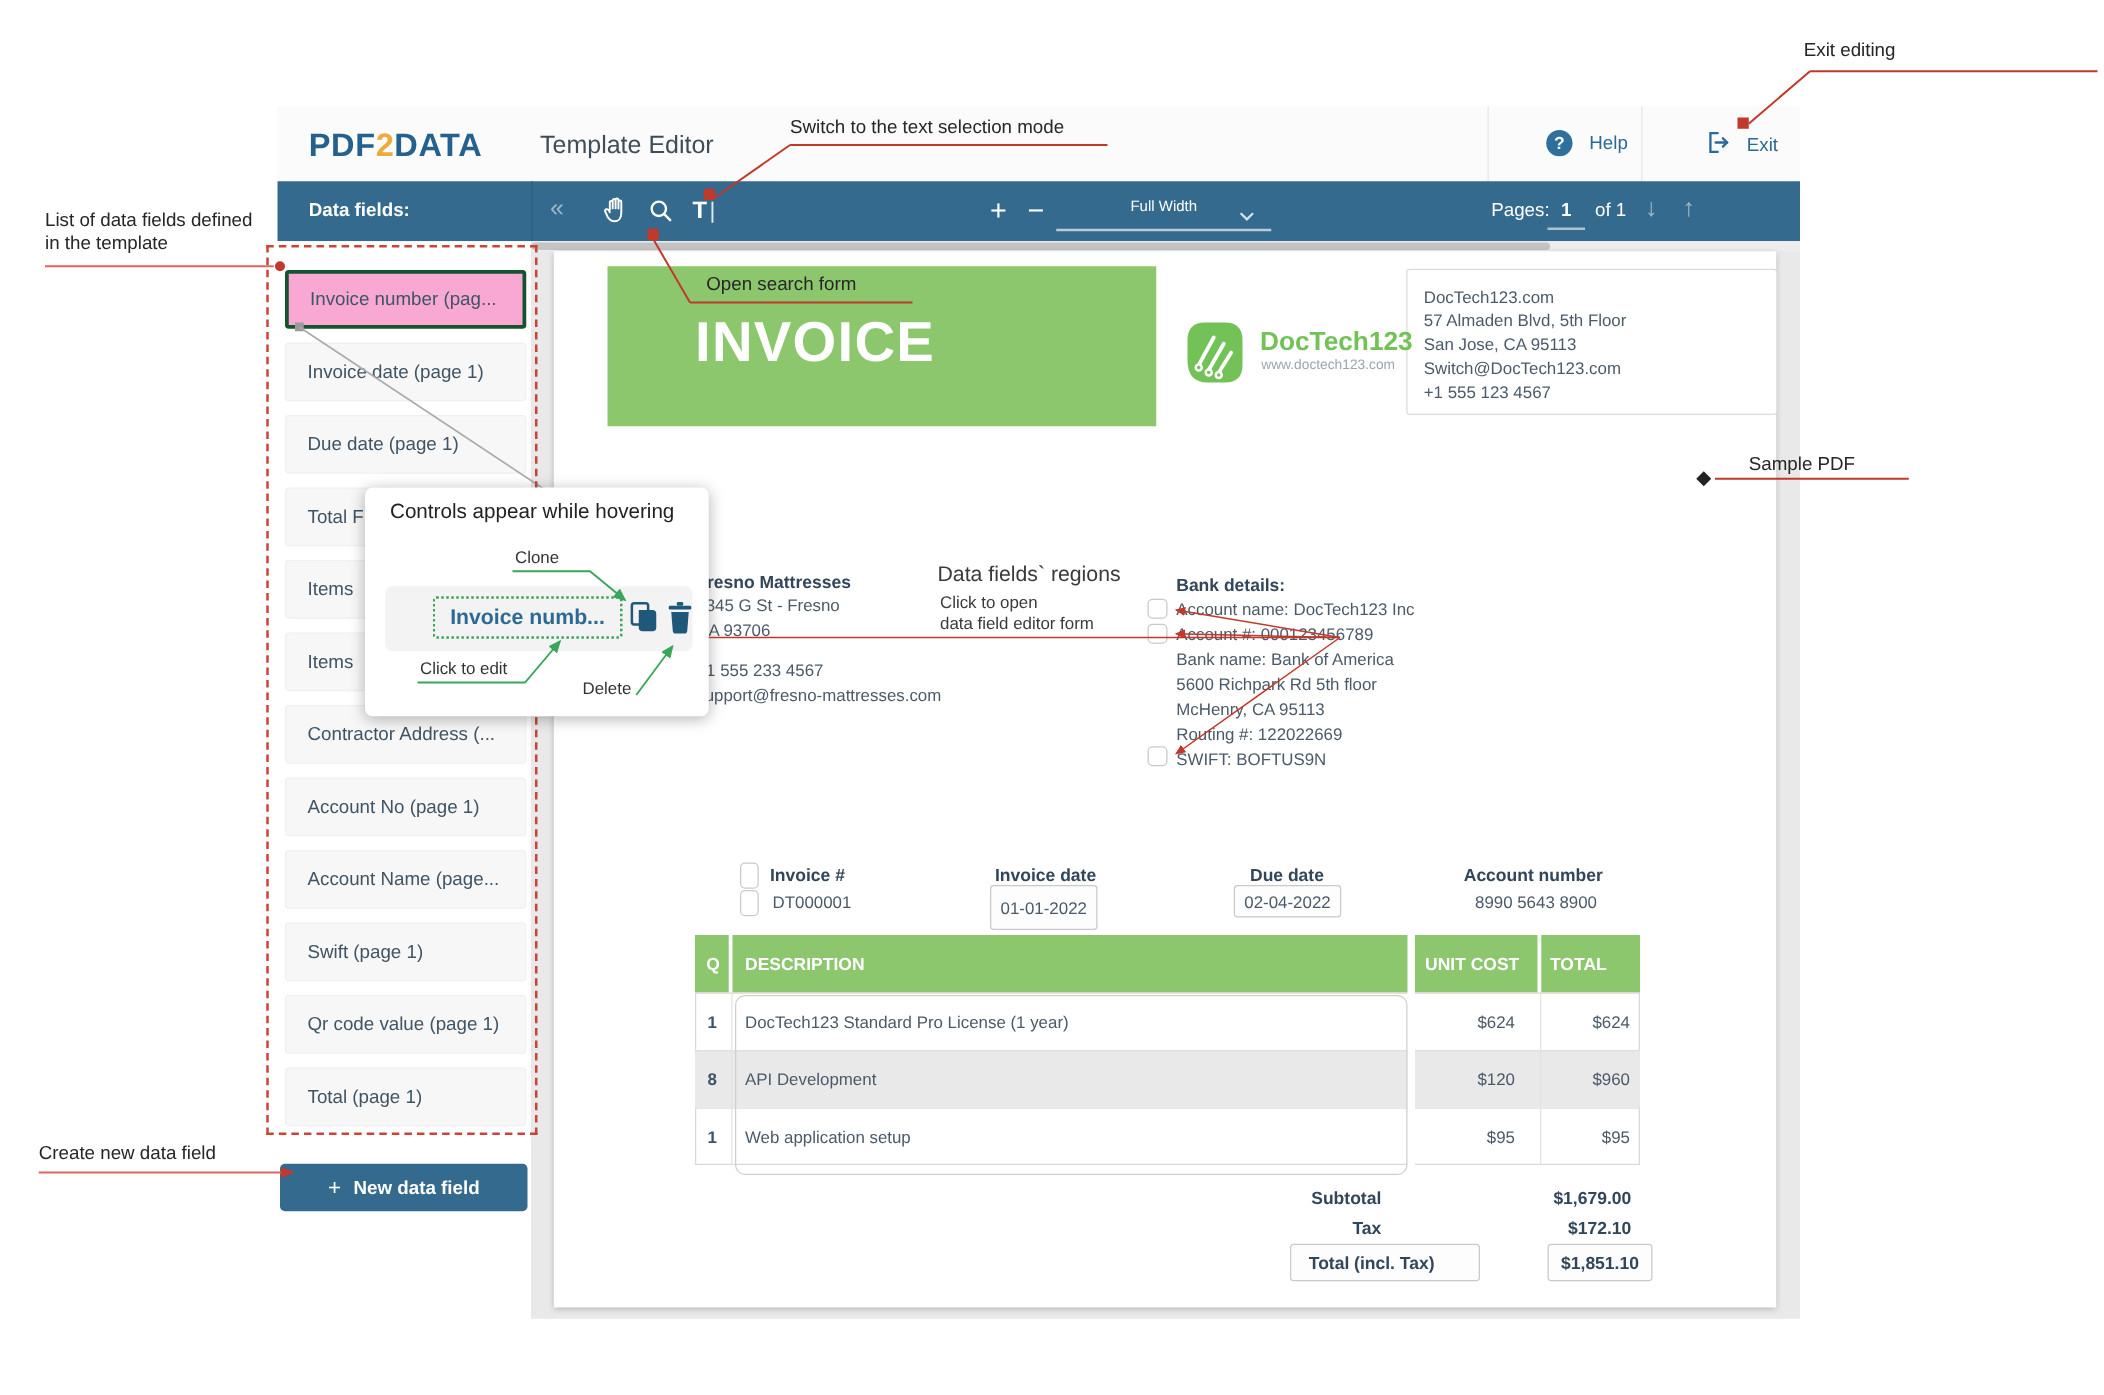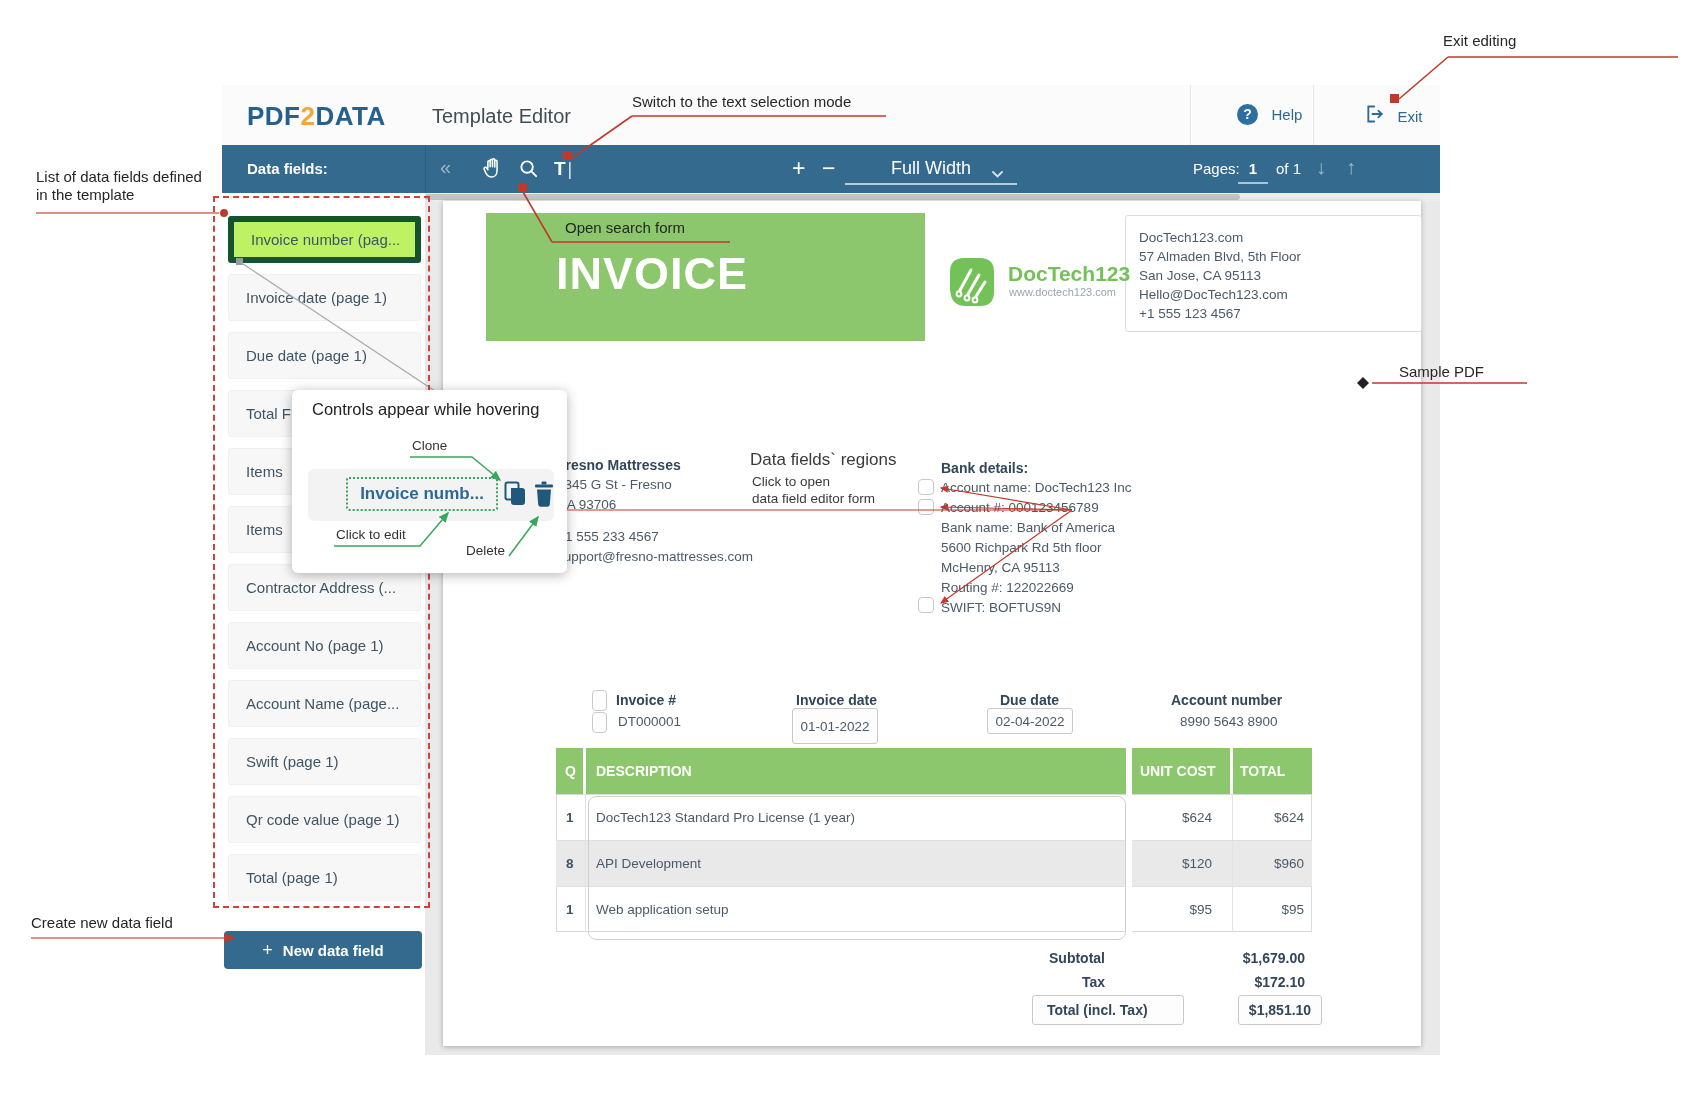--- a/index.html
+++ b/index.html
@@ -84,35 +84,35 @@
   <div class="t tbicon" style="left:518px;top:158px;z-index:2;"><svg width="21" height="21" viewBox="0 0 22 22" fill="none" stroke="#fff" stroke-width="2">
         <circle cx="9.5" cy="9.5" r="6"></circle>
         <path d="M14 14 L19 19" stroke-linecap="round"></path>
       </svg></div>
   <div class="t" style="left:554px;top:158px;z-index:2;cursor:pointer;">
     <span style="color:#fff;font-size:19px;font-weight:bold;">T</span><span style="color:#dfe9ef;font-size:18px;font-weight:normal;margin-left:2px;">|</span>
   </div>
   <div class="t tbicon" style="left:792px;top:155px;font-size:23px;z-index:2;">+</div>
   <div class="t tbicon" style="left:822px;top:155px;font-size:23px;z-index:2;">−</div>
   <div class="t" style="left:845px;top:155px;width:172px;height:28px;border-bottom:2px solid #b9cbd8;z-index:2;cursor:pointer;">
-    <span style="position:absolute;left:50%;transform:translateX(-50%);top:3px;color:#fff;font-size:18px;">Full Width</span>
+    <span style="position:absolute;left:50%;transform:translateX(-50%);top:3px;color:#fff;font-size:12px;">Full Width</span>
     <span style="position:absolute;right:14px;top:9px;"><svg width="11" height="7" viewBox="0 0 11 7" fill="none" stroke="#d7e2ea" stroke-width="1.8" stroke-linecap="round">
           <path d="M1 1 L5.5 5.5 L10 1"></path>
         </svg></span>
   </div>
   <div class="t tbtxt" style="left:1193px;top:160px;z-index:2;">Pages:</div>
   <div class="t" style="left:1238px;top:155px;width:30px;height:27px;border-bottom:2px solid rgba(255,255,255,.6);text-align:center;z-index:2;">
     <span style="color:#fff;font-size:15px;font-weight:bold;line-height:27px;">1</span>
   </div>
   <div class="t tbtxt" style="left:1276px;top:160px;z-index:2;">of 1</div>
   <div class="t" style="left:1316px;top:156px;font-size:20px;color:#9fb8c8;z-index:2;cursor:pointer;">↓</div>
   <div class="t" style="left:1346px;top:156px;font-size:20px;color:#9fb8c8;z-index:2;cursor:pointer;">↑</div>
 
   <div class="sidebar"></div>
-  <div class="sb-item" style="top:216px;background:#bef264;border:6px solid #14532d;">Invoice number (pag...</div>
+  <div class="sb-item" style="top:216px;background:#f9a8d4;border:3px solid #14532d;">Invoice number (pag...</div>
   <div class="sb-item" style="top:274px;">Invoice date (page 1)</div>
   <div class="sb-item" style="top:332px;">Due date (page 1)</div>
   <div class="sb-item" style="top:390px;">Total F</div>
   <div class="sb-item" style="top:448px;">Items</div>
   <div class="sb-item" style="top:506px;">Items</div>
   <div class="sb-item" style="top:564px;">Contractor Address (...</div>
   <div class="sb-item" style="top:622px;">Account No (page 1)</div>
   <div class="sb-item" style="top:680px;">Account Name (page...</div>
   <div class="sb-item" style="top:738px;">Swift (page 1)</div>
   <div class="sb-item" style="top:796px;">Qr code value (page 1)</div>
@@ -152,21 +152,21 @@
         </g>
     </svg>
   </div>
   <div class="t" style="left:1008px;top:262px;font-size:21px;font-weight:600;color:#72c258;z-index:1;">DocTech123</div>
   <div class="t" style="left:1009px;top:286px;font-size:11px;color:#9aa6ad;z-index:1;">www.doctech123.com</div>
 
   <div class="addrbox"></div>
   <div class="t pdftxt" style="left:1139px;top:228px;z-index:1;">DocTech123.com</div>
   <div class="t pdftxt" style="left:1139px;top:247px;z-index:1;">57 Almaden Blvd, 5th Floor</div>
   <div class="t pdftxt" style="left:1139px;top:266px;z-index:1;">San Jose, CA 95113</div>
-  <div class="t pdftxt" style="left:1139px;top:285px;z-index:1;">Hello@DocTech123.com</div>
+  <div class="t pdftxt" style="left:1139px;top:285px;z-index:1;">Switch@DocTech123.com</div>
   <div class="t pdftxt" style="left:1139px;top:304px;z-index:1;">+1 555 123 4567</div>
 
   <div class="t pdftxt pdfhead" style="left:557px;top:455px;font-size:14px;">Fresno Mattresses</div>
   <div class="t pdftxt" style="left:557px;top:475px;">2345 G St - Fresno</div>
   <div class="t pdftxt" style="left:557px;top:495px;">CA 93706</div>
   <div class="t pdftxt" style="left:557px;top:527px;">+1 555 233 4567</div>
   <div class="t pdftxt" style="left:557px;top:547px;">support@fresno-mattresses.com</div>
 
   <div class="t pdftxt pdfhead" style="left:941px;top:458px;font-size:14px;">Bank details:</div>
   <div class="t pdftxt" style="left:941px;top:478px;">Account name: DocTech123 Inc</div>

